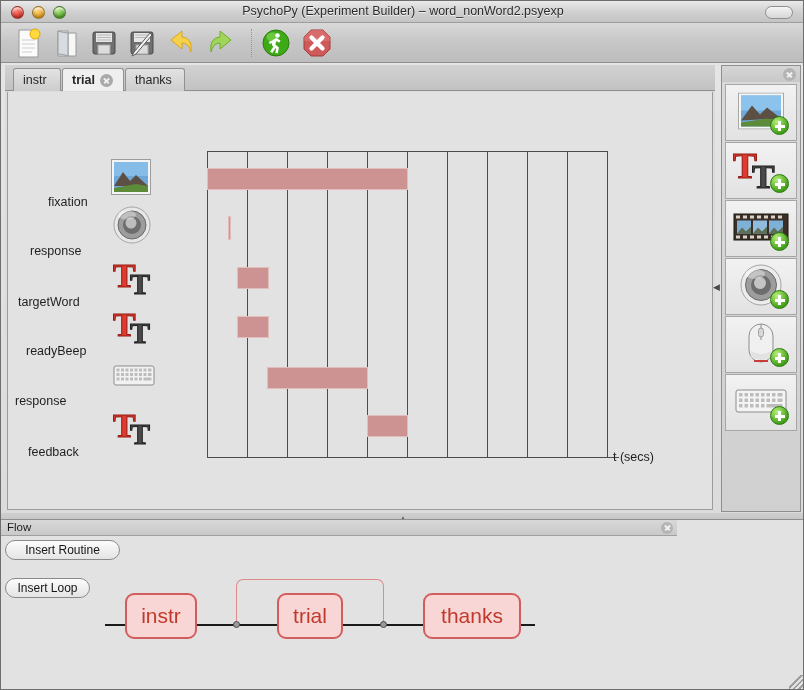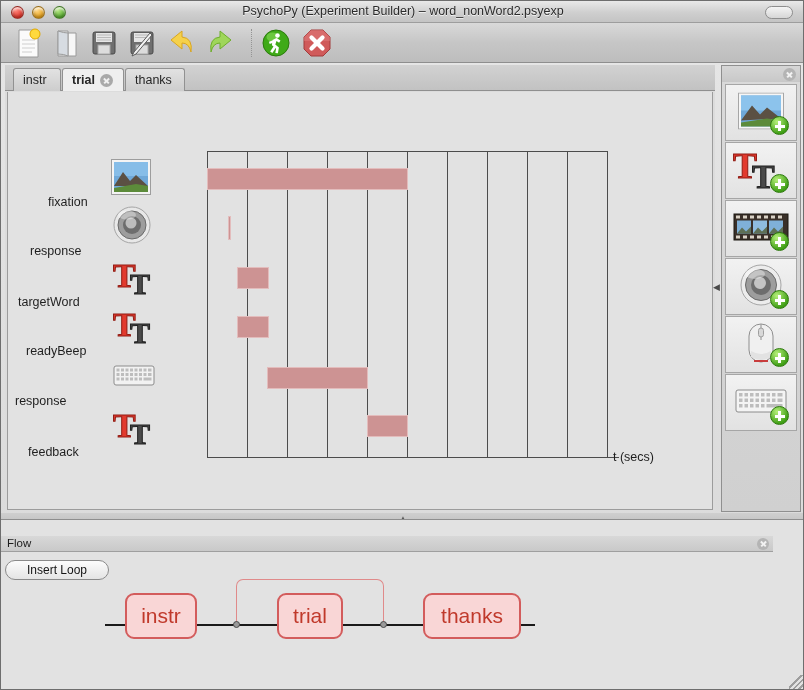--- a/index.html
+++ b/index.html
@@ -199,21 +199,21 @@
   }
 
   
   #flow-panel {
     position: absolute; left: 0; top: 518px; width: 804px; height: 172px;
     background: #e2e2e2;
     border-top: 1px solid #8e8e8e;
     box-sizing: border-box;
   }
   #flow-header {
-    position: absolute; left: 0; top: 16px; width: 772px; height: 16px;
+    position: absolute; left: 0; top: 0; width: 676px; height: 16px;
     background: linear-gradient(#d8d8d8, #c9c9c9);
     border-bottom: 1px solid #9f9f9f;
     box-sizing: border-box;
   }
   #flow-title {
     position: absolute; left: 6px; top: 1px;
     font-size: 11.5px; color: #1c1c1c;
   }
   #flow-close {
     position: absolute; right: 4px; top: 2px;
@@ -232,21 +232,21 @@
     background: linear-gradient(#fcfcfc, #e4e4e4);
     border: 1px solid #8a8a8a;
     border-radius: 10px;
     font-size: 12px; color: #151515;
     display: flex; align-items: center; justify-content: center;
     padding: 0 10px;
     box-sizing: border-box;
     cursor: default;
   }
   #btn-insert-routine { top: 20px; width: 115px; }
-  #btn-insert-loop    { top: 40px; width: 104px; }
+  #btn-insert-loop    { top: 58px; width: 85px; }
 
   #flow-canvas {
     position: absolute; left: 0; top: 16px; width: 804px; height: 155px;
     overflow: hidden;
   }
   .flow-line {
     position: absolute; height: 1.5px; background: #1a1a1a;
   }
   .routine-box {
     position: absolute;
@@ -626,20 +626,23 @@
   <div id="splitter">
     <div id="splitter-grip">▲</div>
   </div>
 
   <div id="flow-panel">
     <div id="flow-header">
       <div id="flow-title">Flow</div>
       <div id="flow-close"></div>
     </div>
 
+    <div class="flow-btn" id="btn-insert-routine">
+      <span>Insert Routine</span>
+    </div>
     <div class="flow-btn" id="btn-insert-loop">
       <span>Insert Loop</span>
     </div>
 
     <div id="flow-canvas">
 
       <div class="flow-line" style="left:104px; top:88px; width:430px;"></div>
 
       <div class="loop-bracket" style="left:235px; top:43px; width:148px; height:46px;"></div>
       <div class="loop-dot" style="left:232px; top:85px;"></div>

